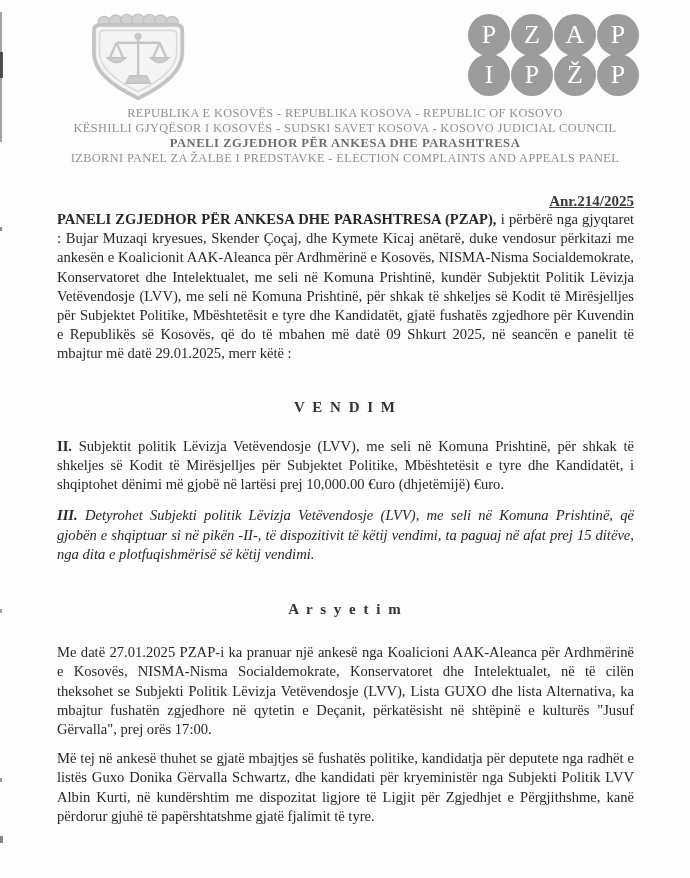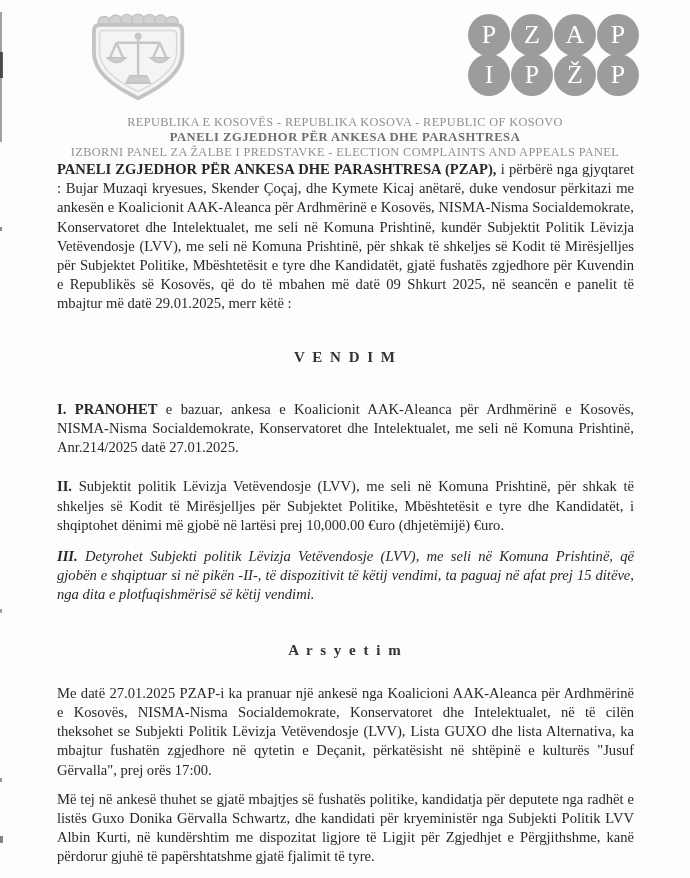--- a/index.html
+++ b/index.html
@@ -22,21 +22,21 @@
   .badge-row.second{margin-top:-2px;}
   .badge{
     width:42px;height:42px;border-radius:50%;
     background:#9c9c9c;color:#ffffff;
     display:flex;align-items:center;justify-content:center;
     font-size:26px;font-weight:400;margin-right:1px;
     font-family:"Liberation Serif",serif;
   }
   
   .institution{
-    text-align:center;margin-top:11px;
+    text-align:center;margin-top:2px;
     color:#8f8f8f;font-size:12.3px;line-height:15px;letter-spacing:0.4px;
   }
   .institution .line-bold{
     font-weight:bold;color:#6d6d6d;font-size:12.6px;letter-spacing:0.5px;
   }
   
   .case-number{
     text-align:right;padding-right:56px;margin-top:27px;
     font-weight:bold;font-size:15px;color:#3a3a3a;
     text-decoration:underline;
@@ -120,32 +120,33 @@
         <div class="badge">I</div>
         <div class="badge">P</div>
         <div class="badge">Ž</div>
         <div class="badge">P</div>
       </div>
     </div>
   </div>
 
   <div class="institution">
     <div>REPUBLIKA E KOSOVËS - REPUBLIKA KOSOVA - REPUBLIC OF KOSOVO</div>
+    <div>KËSHILLI GJYQËSOR I KOSOVËS - SUDSKI SAVET KOSOVA - KOSOVO JUDICIAL COUNCIL</div>
     <div class="line-bold">PANELI ZGJEDHOR PËR ANKESA DHE PARASHTRESA</div>
     <div>IZBORNI PANEL ZA ŽALBE I PREDSTAVKE - ELECTION COMPLAINTS AND APPEALS PANEL</div>
   </div>
 
+  <div class="case-number">Anr.214/2025</div>
 
   <div class="body-text">
 
     <p class="para intro"><span class="lead-bold">PANELI ZGJEDHOR PËR ANKESA DHE PARASHTRESA (PZAP),</span><span> i përbërë nga gjyqtaret : Bujar Muzaqi kryesues, Skender Çoçaj, dhe Kymete Kicaj anëtarë, duke vendosur përkitazi me ankesën e Koalicionit AAK-Aleanca për Ardhmërinë e Kosovës, NISMA-Nisma Socialdemokrate, Konservatoret dhe Intelektualet, me seli në Komuna Prishtinë, kundër Subjektit Politik Lëvizja Vetëvendosje (LVV), me seli në Komuna Prishtinë, për shkak të shkeljes së Kodit të Mirësjelljes për Subjektet Politike, Mbështetësit e tyre dhe Kandidatët, gjatë fushatës zgjedhore për Kuvendin e Republikës së Kosovës, që do të mbahen më datë 09 Shkurt 2025, në seancën e panelit të mbajtur më datë 29.01.2025, merr këtë :</span></p>
 
     <p class="heading-center heading-vendim">V E N D I M</p>
 
-    <p class="para ruling-1"><span class="lead-bold">I. PRANOHET</span><span> e bazuar, ankesa e Koalicionit AAK-Aleanca për Ardhmërinë e Kosovës, NISMA-Nisma Socialdemokrate, Konservatoret dhe Intelektualet, me seli në Komuna Prishtinë, Anr.214/2025 datë 27.01.2025.</span></p>
 
     <p class="para ruling-2"><span class="lead-bold">II.</span><span> Subjektit politik Lëvizja Vetëvendosje (LVV), me seli në Komuna  Prishtinë, për shkak të shkeljes së Kodit të Mirësjelljes për Subjektet Politike, Mbështetësit e tyre dhe Kandidatët, i shqiptohet dënimi më gjobë në lartësi prej 10,000.00 €uro (dhjetëmijë) €uro.</span></p>
 
     <p class="para ruling-3"><span class="lead-bold">III.</span><span> Detyrohet Subjekti politik Lëvizja Vetëvendosje (LVV), me seli në Komuna Prishtinë, që gjobën e shqiptuar si në pikën -II-, të dispozitivit të këtij vendimi, ta paguaj në  afat prej 15 ditëve, nga dita e plotfuqishmërisë së këtij vendimi.</span></p>
 
     <p class="heading-center heading-arsyetim">A r s y e t i m</p>
 
     <p class="para reason-1">Me datë 27.01.2025 PZAP-i ka pranuar një ankesë nga Koalicioni AAK-Aleanca për Ardhmërinë e Kosovës, NISMA-Nisma Socialdemokrate, Konservatoret dhe Intelektualet, në të cilën theksohet se Subjekti Politik Lëvizja Vetëvendosje (LVV), Lista GUXO dhe lista Alternativa, ka mbajtur fushatën zgjedhore në qytetin e Deçanit, përkatësisht në shtëpinë e kulturës "Jusuf Gërvalla", prej orës 17:00.</p>
 
     <p class="para reason-2">Më tej në ankesë thuhet se gjatë mbajtjes së fushatës politike, kandidatja për deputete nga radhët e listës Guxo Donika Gërvalla Schwartz, dhe kandidati për kryeministër nga Subjekti Politik LVV Albin Kurti, në kundërshtim me dispozitat ligjore të Ligjit për Zgjedhjet e Përgjithshme, kanë përdorur gjuhë të papërshtatshme gjatë fjalimit të tyre.</p>

